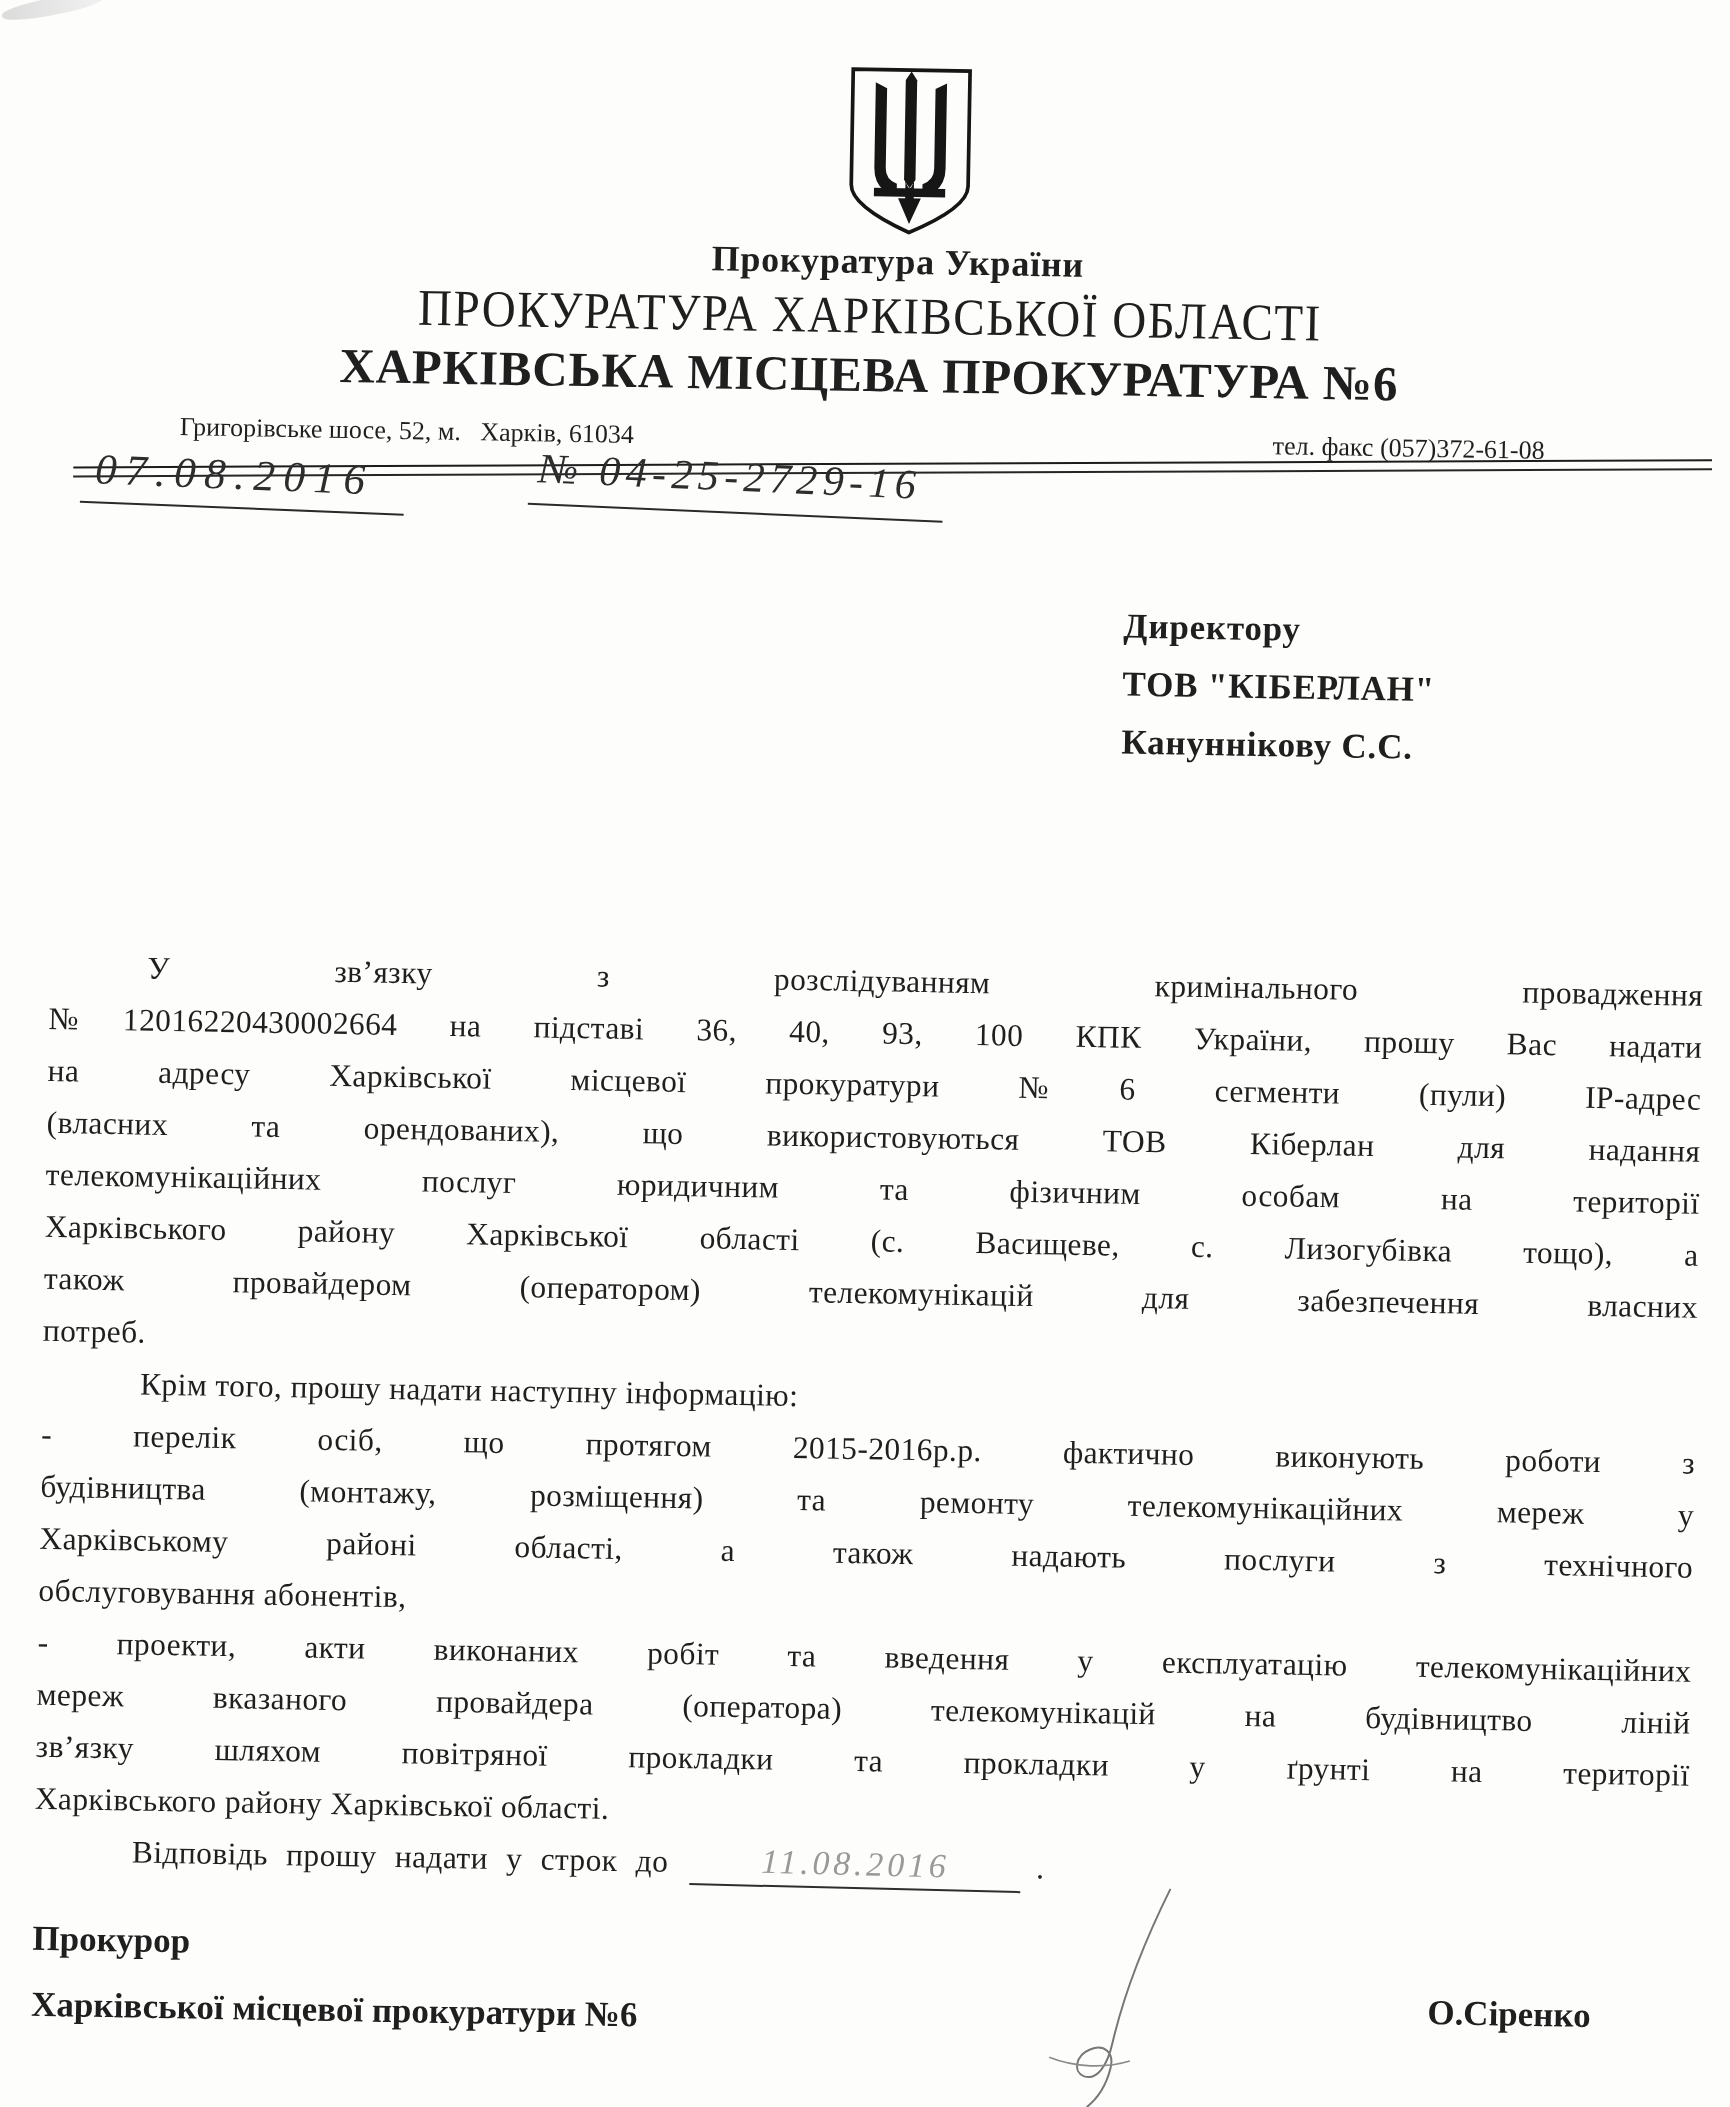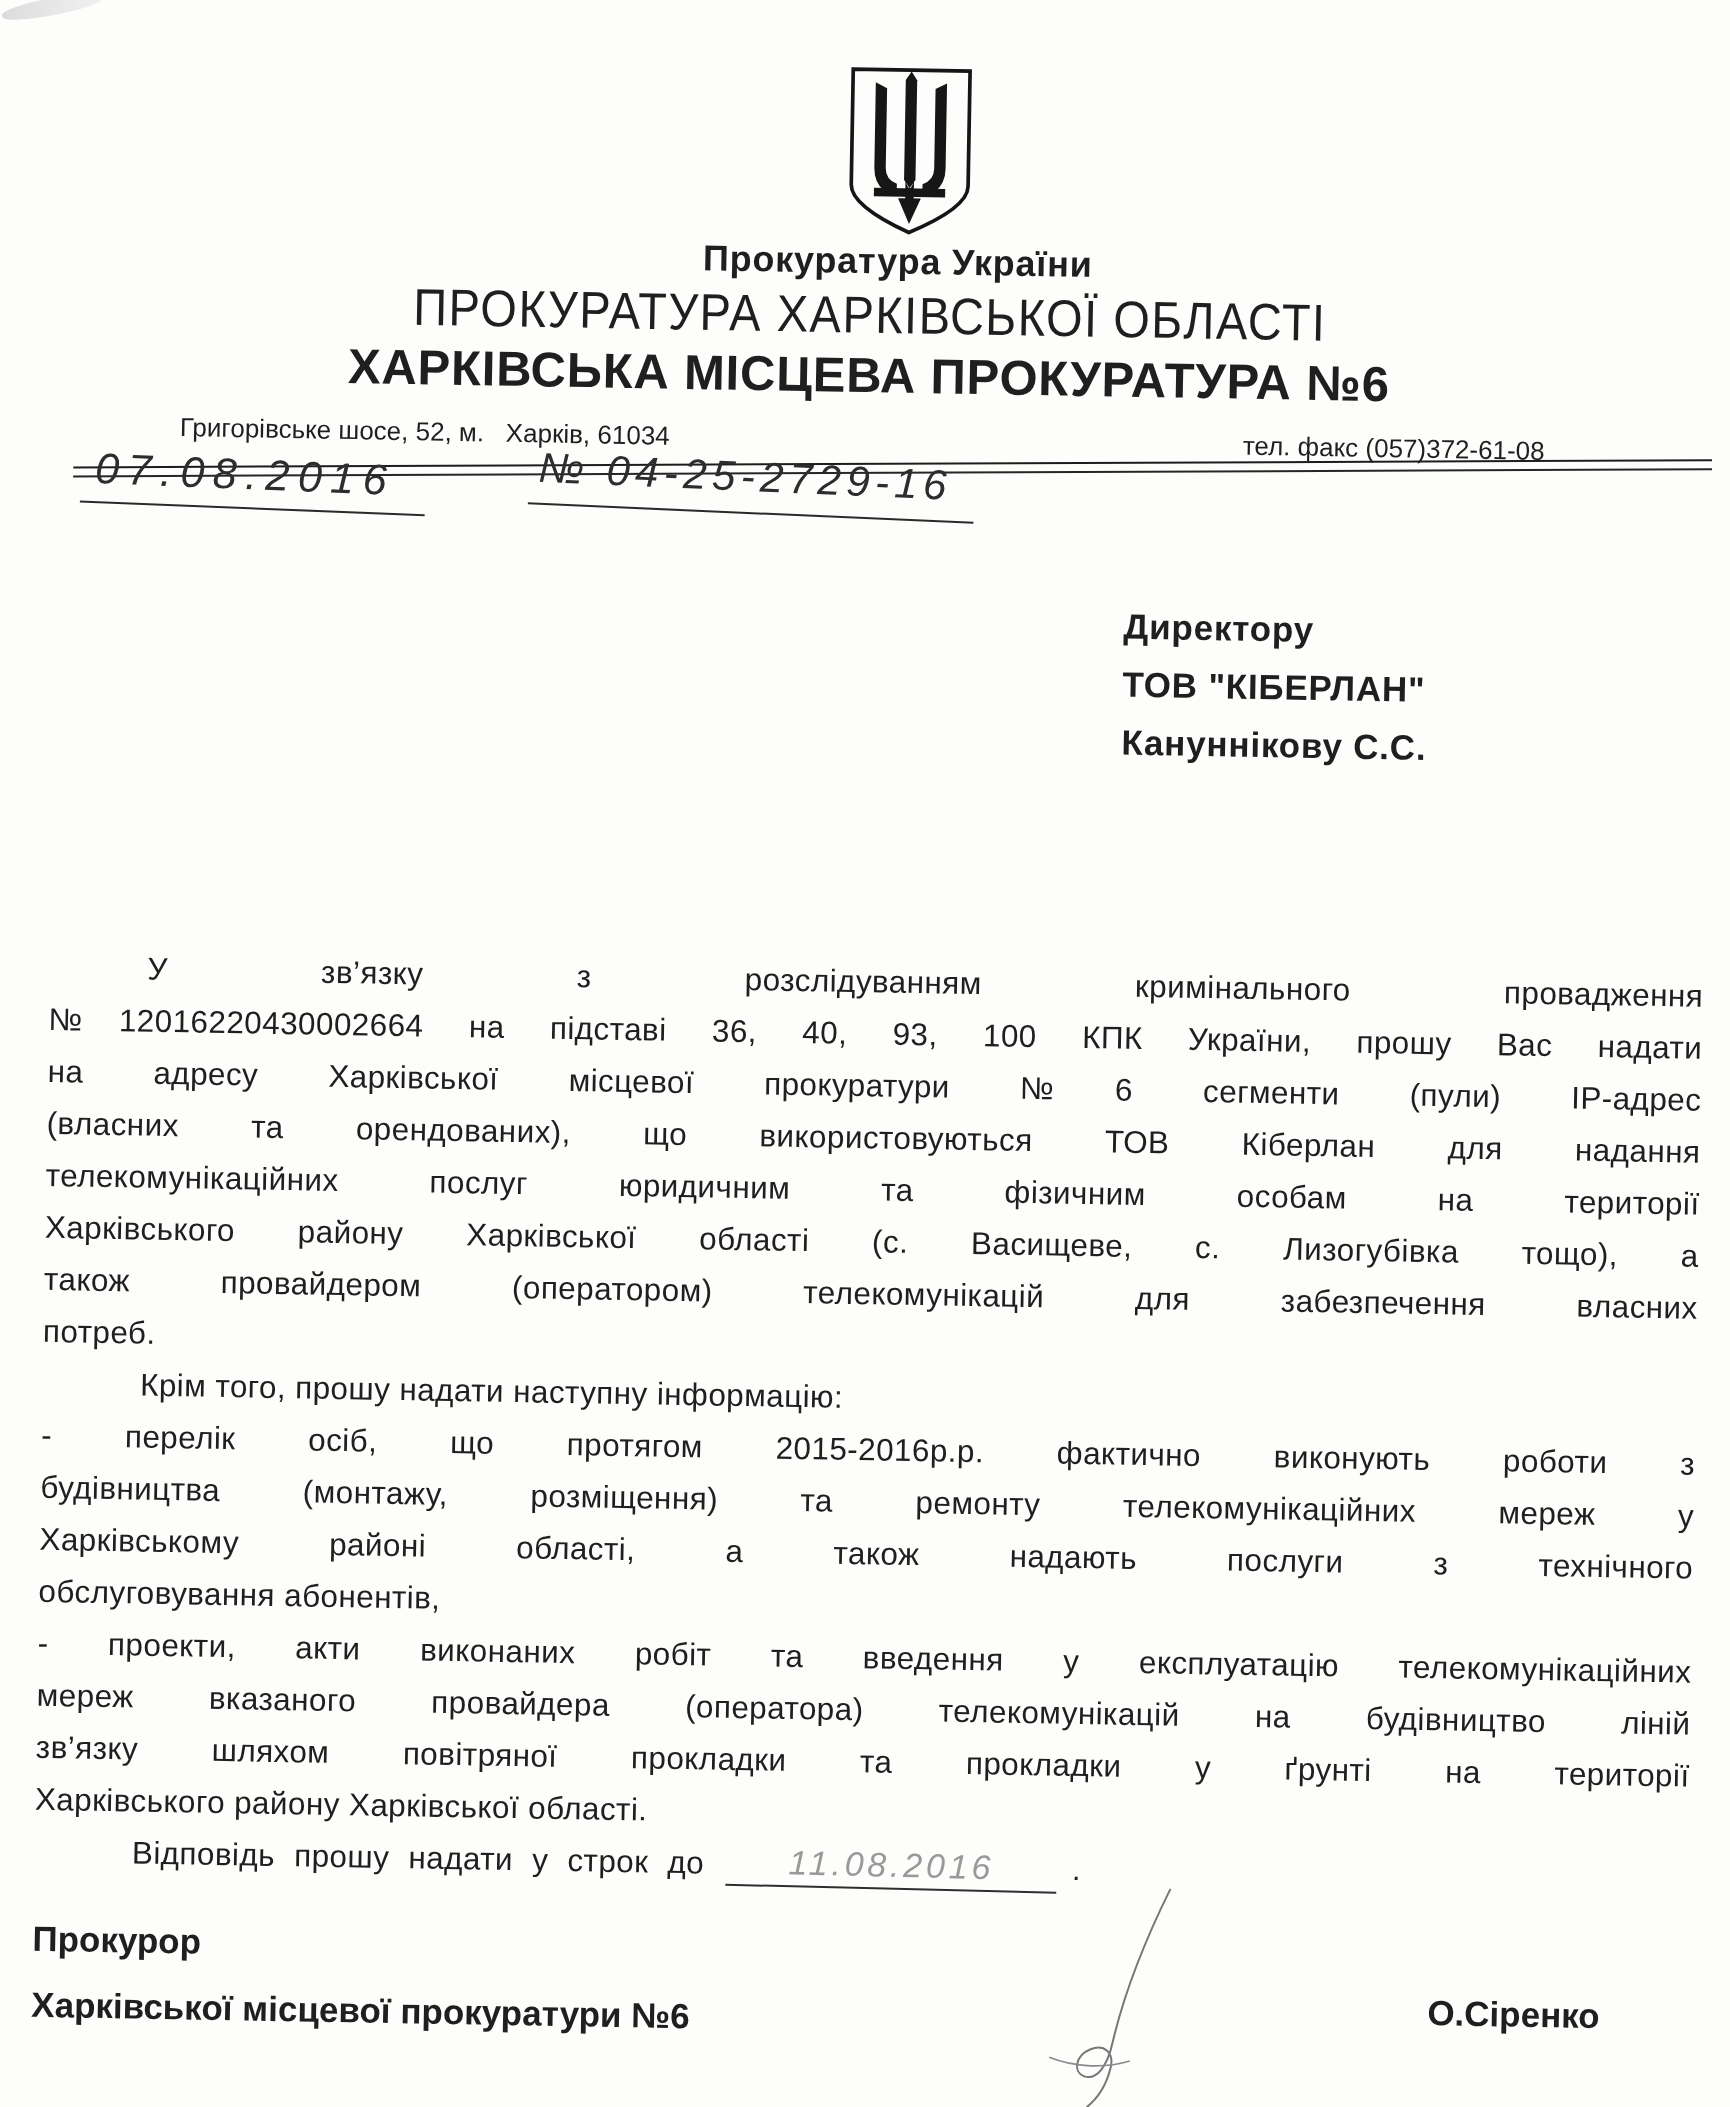--- a/index.html
+++ b/index.html
@@ -1,18 +1,18 @@
 <!DOCTYPE html>
 <html style="--ink: #1f1f1f; --paper: #fdfdfc; --hand: #2d2d2d; --hand-faint: #999999;font-size:12.3px"><head>
 <meta charset="utf-8">
 <style>
   :root{ --ink:#1f1f1f; --paper:#fdfdfc; --hand:#2d2d2d; --hand-faint:#999; }
   html,body{margin:0;padding:0;background:#fdfdfc;}
   .sheet{position:relative;width:1712px;height:2108px;background:var(--paper);overflow:hidden;
-         font-family:Liberation Sans, sans-serif;color:var(--ink);}
+         font-family:Liberation Serif, serif;color:var(--ink);}
   .content{position:absolute;inset:0;transform:rotate(1.0deg);}
   
   .smudge{position:absolute;left:-17px;top:12.3px;width:104px;height:17px;border-radius:45%;
           background:linear-gradient(100deg,#c9c9c9,#ececec);opacity:.65;transform:rotate(-12deg);}
   
   .emblem{position:absolute;left:826px;top:65px;width:137px;height:171px;}
   
   .hdr{position:absolute;left:88px;top:241px;width:1538px;text-align:center;line-height:1.12;}
   .org1{font-size:36px;font-weight:700;margin:0 0 7.7px 54px;letter-spacing:0.8px;}
   .org2{font-size:47px;font-weight:400;letter-spacing:1.5px;transform:scaleY(1.1);margin-bottom:6.2px;}

